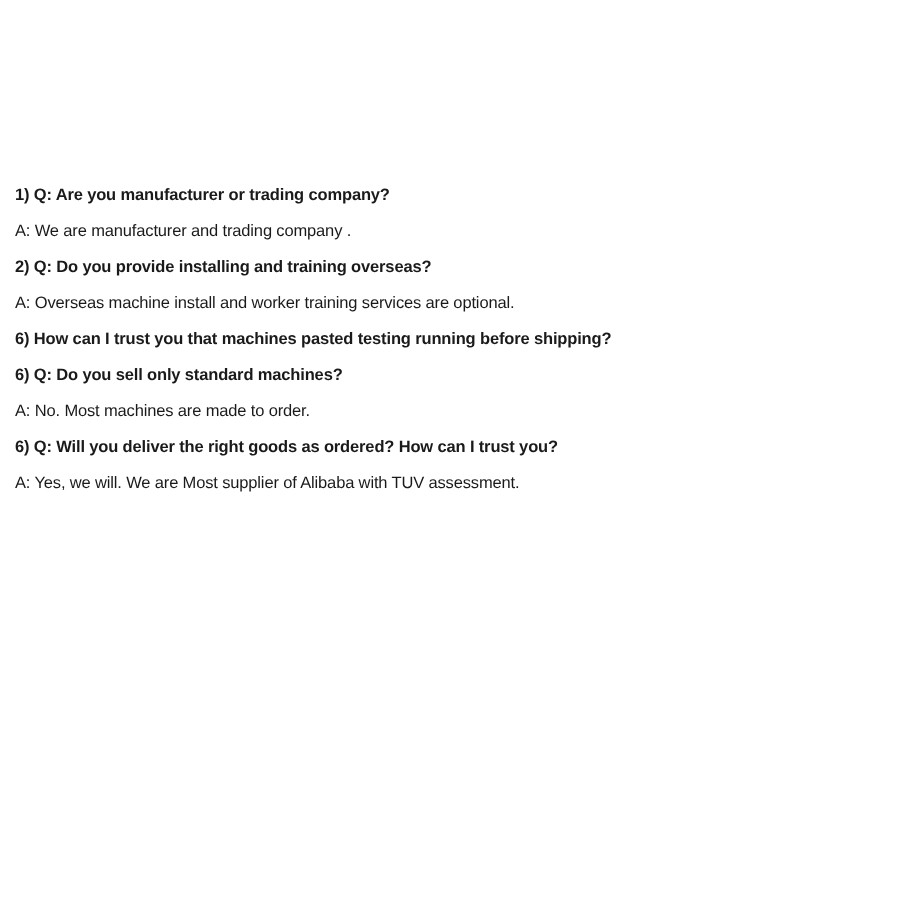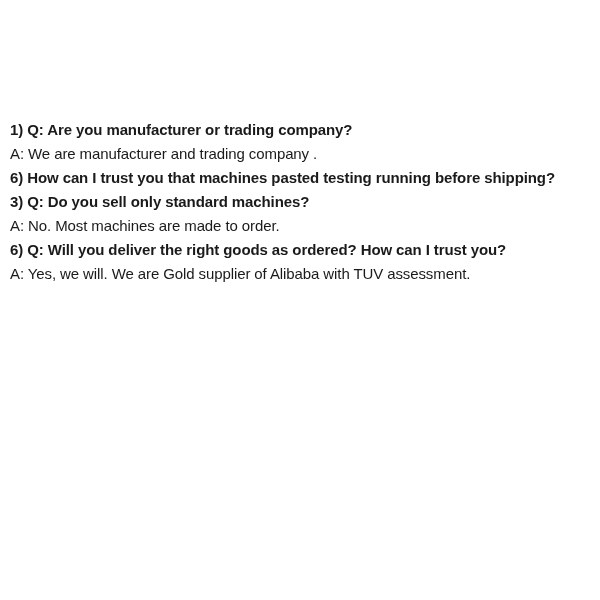--- a/index.html
+++ b/index.html
@@ -22,21 +22,21 @@
     padding: 118px 12px 0 10px;
   }
   .faq-list {
     display: block;
   }
   .faq-item {
     display: block;
   }
   .line {
     display: block;
-    font-size: 15px;
+    font-size: 11px;
     line-height: 24px;
     white-space: nowrap;
     letter-spacing: -0.1px;
   }
   .q {
     font-weight: bold;
   }
   .a {
     font-weight: normal;
   }
@@ -47,33 +47,37 @@
 <body>
 
 <div class="page">
   <div class="faq-list">
 
     <div class="faq-item">
       <span class="line q">1) Q: Are you manufacturer or trading company?</span>
       <span class="line a">A: We are manufacturer and trading company .</span>
     </div>
 
+    <div class="faq-item">
+      <span class="line q">2) Q: Do you provide installing and training overseas?</span>
+      <span class="line a">A: Overseas machine install and worker training services are optional.</span>
+    </div>
 
 
     <div class="faq-item">
     </div>
 
     <div class="faq-item">
       <span class="line q">6) How can I trust you that machines pasted testing running before shipping?</span>
     </div>
 
     <div class="faq-item">
-      <span class="line q">3) Q: Do you sell only standard machines?</span>
+      <span class="line q">6) Q: Do you sell only standard machines?</span>
       <span class="line a">A: No. Most machines are made to order.</span>
     </div>
 
     <div class="faq-item">
       <span class="line q">6) Q: Will you deliver the right goods as ordered? How can I trust you?</span>
-      <span class="line a"><span>A: Yes, we will. We are Gold supplier of </span><span class="link">Alibaba</span><span> with TUV assessment.</span></span>
+      <span class="line a"><span>A: Yes, we will. We are Most supplier of </span><span class="link">Alibaba</span><span> with TUV assessment.</span></span>
     </div>
 
   </div>
 </div>
 
 </body></html>

